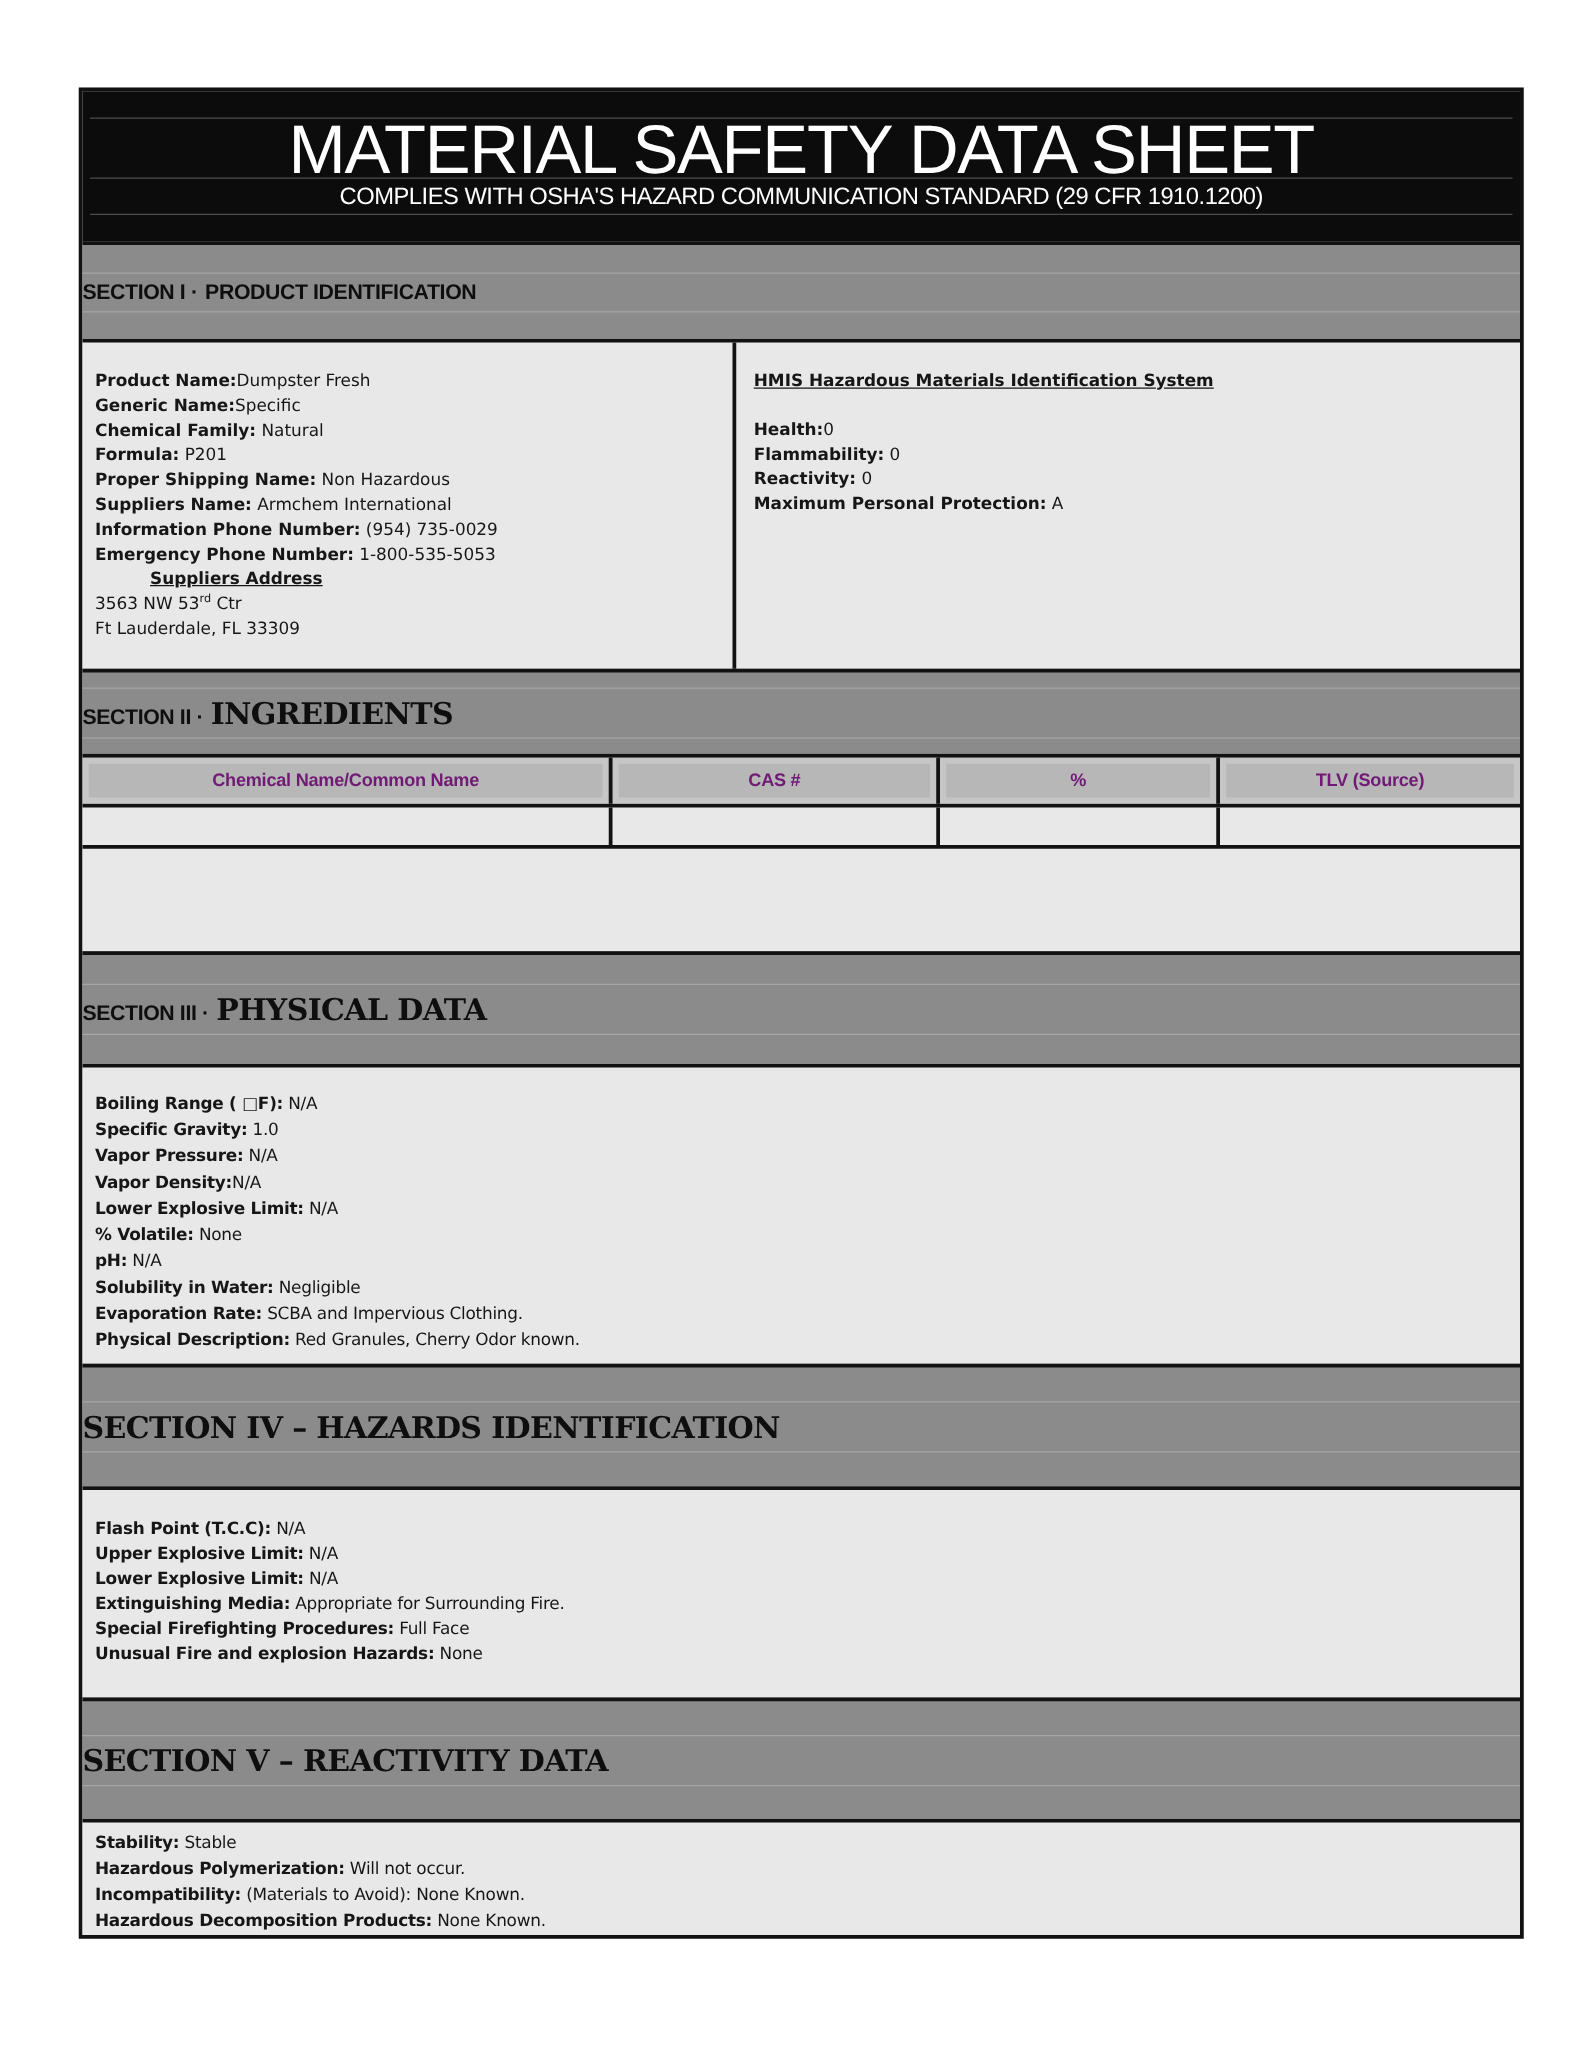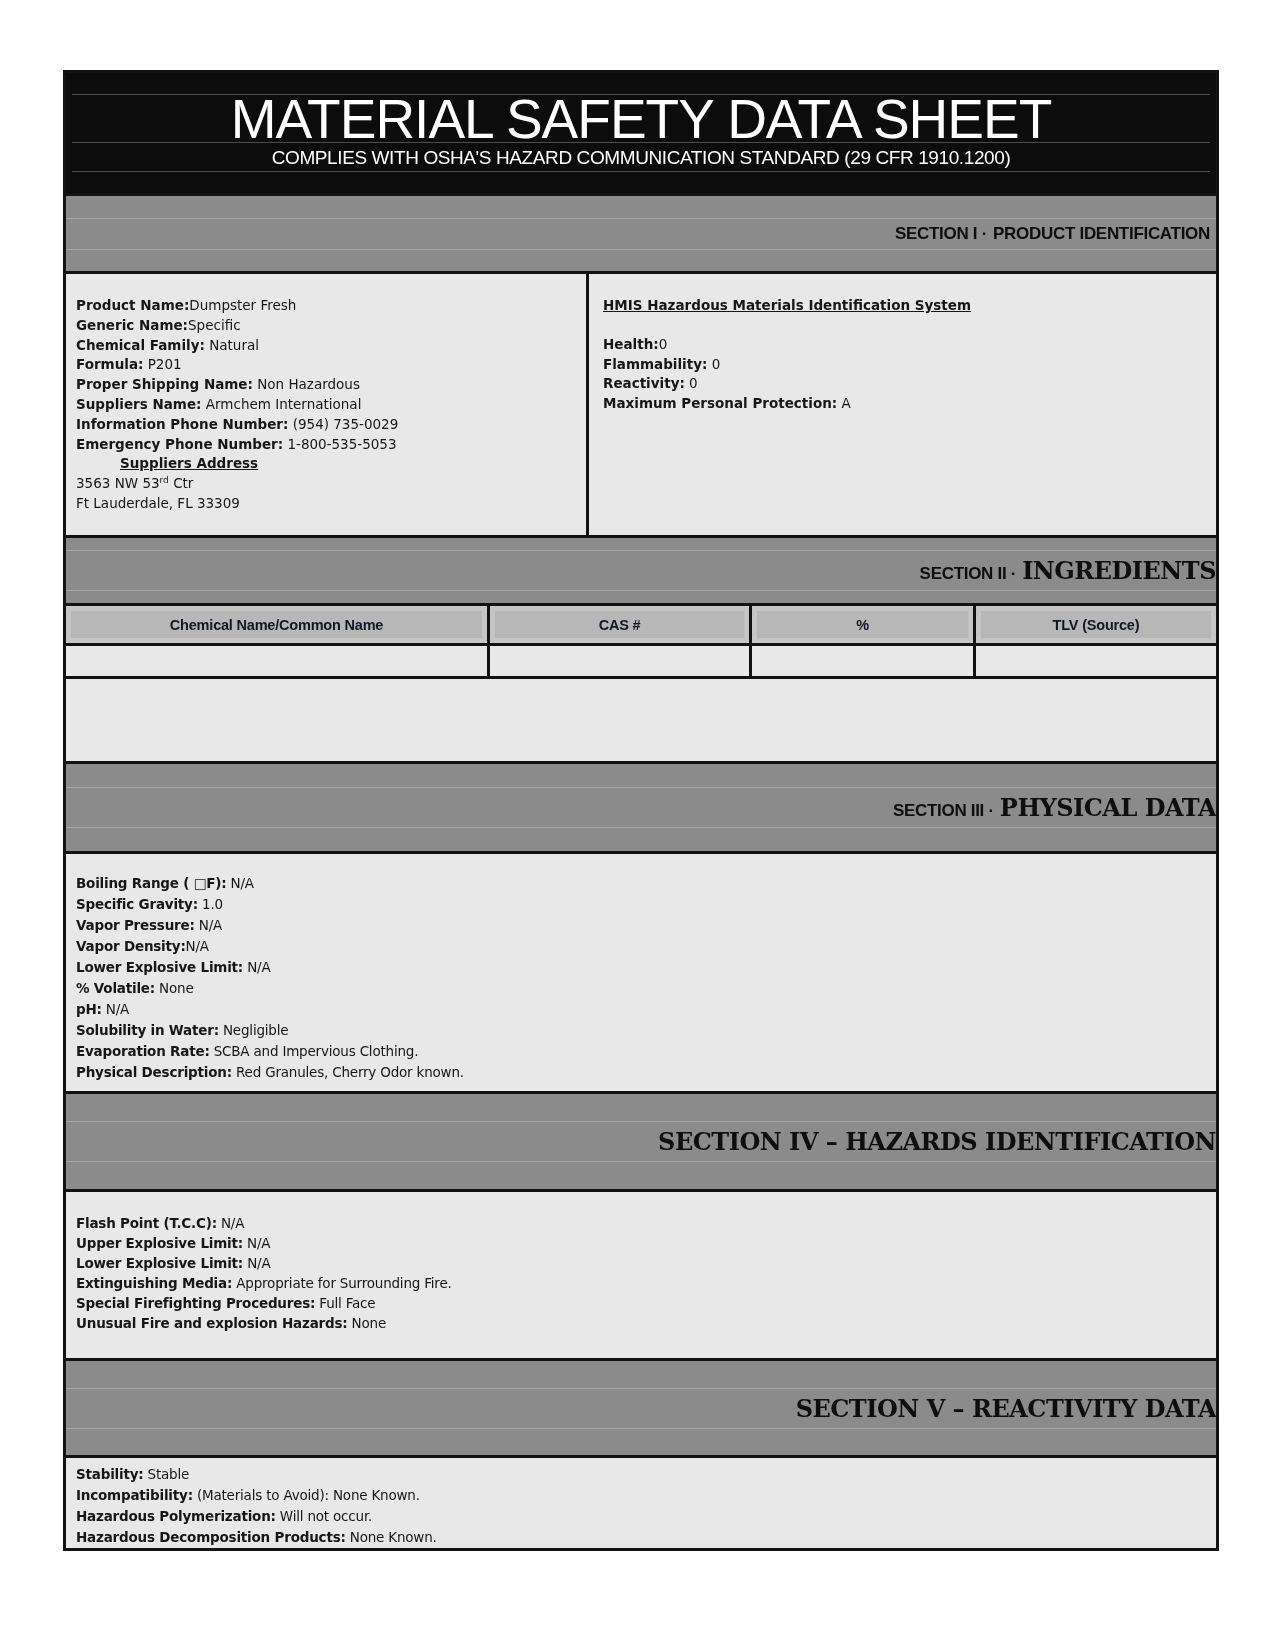--- a/index.html
+++ b/index.html
@@ -24,21 +24,21 @@
     font-family:"Liberation Sans", sans-serif;font-weight:normal;
     font-size:55px;line-height:46px;letter-spacing:-1px;margin:1px 0 0 0;
   }
   .masthead .subtitle{
     font-family:"Liberation Sans", sans-serif;font-size:19px;line-height:25px;
     letter-spacing:-0.4px;margin:2px 0 1px 0;
   }
   
   .band{
     background:#8b8b8b;border-top:3px solid #121212;
-    display:flex;flex-direction:column;justify-content:center;align-items:flex-end;
+    display:flex;flex-direction:column;justify-content:center;align-items:flex-start;
   }
   .bline{width:100%;border-top:1px solid #a6a6a6;}
   .btitle{
     text-align:center;padding:5px 0;color:#0e0e0e;white-space:nowrap;
   }
   .t-sans{
     font-family:"Liberation Sans", sans-serif;font-weight:bold;
     font-size:17px;letter-spacing:-0.3px;margin-right:6px;
   }
   .t-serif{
@@ -71,21 +71,21 @@
     display:flex;border-top:3px solid #121212;background:#b7b7b7;height:40px;
   }
   .ing-row{
     display:flex;border-top:3px solid #121212;background:#e8e8e8;height:33px;
   }
   .ing-cell{
     border-right:3px solid #121212;display:flex;align-items:center;justify-content:center;
   }
   .ing-header .ing-cell{
     font-family:"Liberation Sans", sans-serif;font-weight:bold;font-size:14.5px;
-    letter-spacing:-0.2px;color:#0f172a;
+    letter-spacing:-0.2px;color:#701a75;
     box-shadow:inset 0 0 0 5px rgba(255,255,255,0.22);
   }
   .cw1{width:424px;}
   .cw2{width:262px;}
   .cw3{width:224px;}
   .cw4{flex:1;border-right:none !important;}
   .ing-spacer{height:85px;background:#e8e8e8;border-top:3px solid #121212;}
   
   .data-body{background:#e8e8e8;border-top:3px solid #121212;}
   .sec3{height:240px;padding:19px 8px 0 10px;}
@@ -202,18 +202,18 @@
   <div class="band h5x">
     <div class="bline"></div>
     <div class="btitle">
       <span class="t-serif">SECTION V – REACTIVITY DATA</span>
     </div>
     <div class="bline"></div>
   </div>
 
   <div class="data-body sec5">
     <div class="fline"><b>Stability:</b><span>  Stable</span></div>
+    <div class="fline"><b>Hazardous Polymerization:</b><span>  Will not occur.</span></div>
     <div class="fline"><b>Incompatibility:</b><span>  (Materials to Avoid):  None Known.</span></div>
-    <div class="fline"><b>Hazardous Polymerization:</b><span>  Will not occur.</span></div>
     <div class="fline"><b>Hazardous Decomposition Products:</b><span>  None Known.</span></div>
   </div>
 
 </div>
 
 </body></html>

